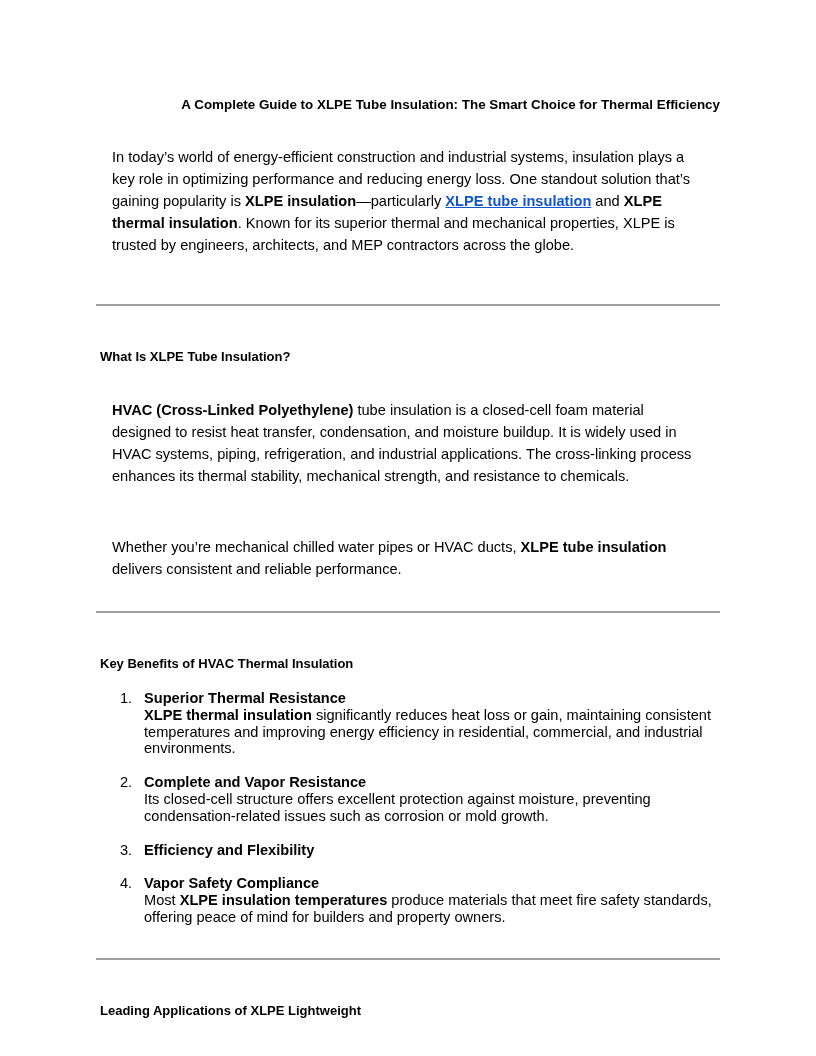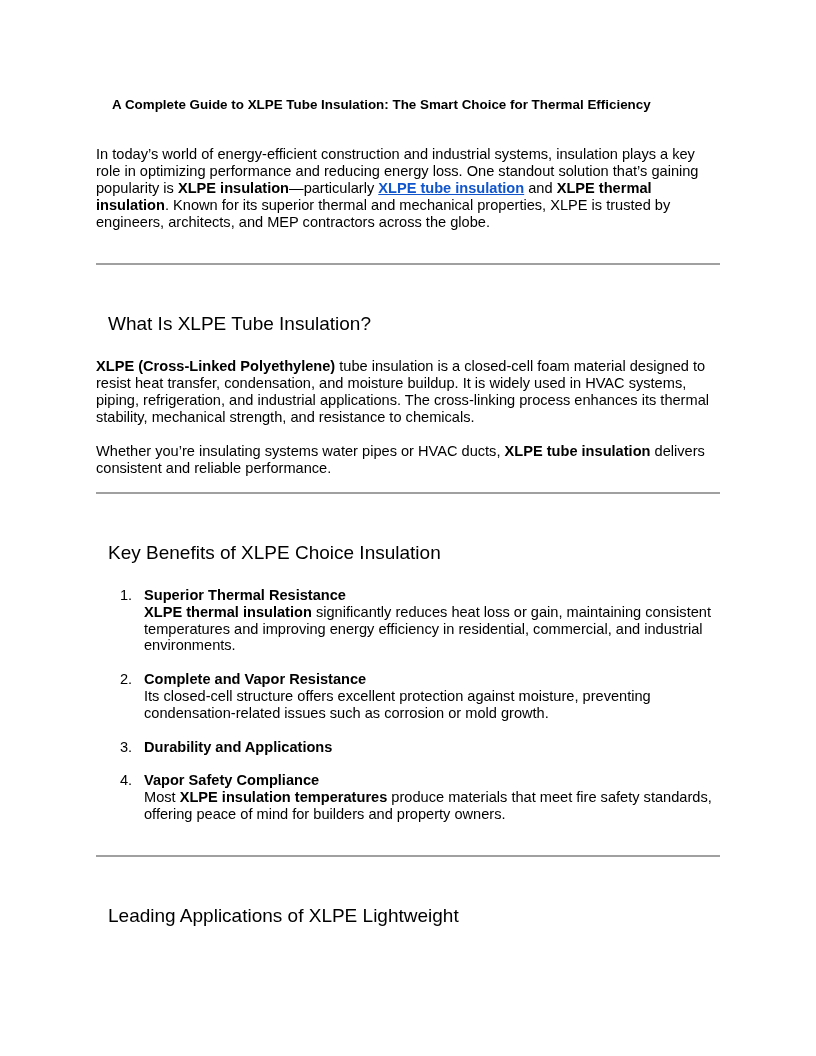--- a/index.html
+++ b/index.html
@@ -1,24 +1,24 @@
 <!DOCTYPE html>
 <html><head>
 <meta charset="utf-8">
 <style>
   html, body { margin: 0; padding: 0; background: #ffffff; }
   body { width: 816px; height: 1056px; position: relative; overflow: hidden;
          font-family: "Liberation Sans", sans-serif; color: #000; }
   .page { position: absolute; left: 96px; top: 96px; width: 624px; }
-  .doc-title { font-size: 13.4px; font-weight: bold; line-height: 17px; margin: 16px; }
-  p { font-size: 14.6px; line-height: 17px; margin: 0; }
+  .doc-title { font-size: 13.4px; font-weight: bold; line-height: 17px; margin: 0; text-align: right; }
+  p { font-size: 14.6px; line-height: 22px; margin: 16px; }
   a { color: #1155cc; text-decoration: underline; font-weight: bold; }
   b { font-weight: bold; }
   hr.div { border: none; border-top: 2px solid #a0a0a0; margin: 0; width: 624px; }
-  h2 { font-size: 19px; font-weight: normal; line-height: 21px; margin: 12px; }
+  h2 { font-size: 13px; font-weight: bold; line-height: 21px; margin: 4px; }
   ol { margin: 0; padding: 0; list-style: none; }
   ol li { position: relative; padding-left: 48px; font-size: 14.6px; line-height: 16.8px; }
   ol li .num { position: absolute; left: 24px; top: 0; }
   .gap17 { height: 17px; }
 </style>
 </head>
 <body>
 
 <div class="page">
   <p class="doc-title" style="margin-top:0;">A Complete Guide to XLPE Tube Insulation: The Smart Choice for Thermal Efficiency</p>
@@ -28,48 +28,48 @@
 
   <div style="height:17px"></div>
 
   <div style="height:15px"></div>
   <hr class="div">
 
   <div style="height:36px"></div>
   <h2>What Is XLPE Tube Insulation?</h2>
 
   <div style="height:12px"></div>
-  <p><b>XLPE (Cross-Linked Polyethylene)</b><span> tube insulation is a closed-cell foam material designed to resist heat transfer, condensation, and moisture buildup. It is widely used in HVAC systems, piping, refrigeration, and industrial applications. The cross-linking process enhances its thermal stability, mechanical strength, and resistance to chemicals.</span></p>
+  <p><b>HVAC (Cross-Linked Polyethylene)</b><span> tube insulation is a closed-cell foam material designed to resist heat transfer, condensation, and moisture buildup. It is widely used in HVAC systems, piping, refrigeration, and industrial applications. The cross-linking process enhances its thermal stability, mechanical strength, and resistance to chemicals.</span></p>
 
   <div style="height:17px"></div>
-  <p><span>Whether you’re insulating systems water pipes or HVAC ducts, </span><b>XLPE tube insulation</b><span> delivers consistent and reliable performance.</span></p>
+  <p><span>Whether you’re mechanical chilled water pipes or HVAC ducts, </span><b>XLPE tube insulation</b><span> delivers consistent and reliable performance.</span></p>
 
   <div style="height:15px"></div>
   <hr class="div">
 
   <div style="height:36px"></div>
-  <h2>Key Benefits of XLPE Choice Insulation</h2>
+  <h2>Key Benefits of HVAC Thermal Insulation</h2>
 
   <div style="height:12px"></div>
   <ol>
     <li>
       <span class="num">1.</span>
       <b>Superior Thermal Resistance</b><br>
       <span> </span><b>XLPE thermal insulation</b><span> significantly reduces heat loss or gain, maintaining consistent temperatures and improving energy efficiency in residential, commercial, and industrial environments.</span>
     </li>
     <div class="gap17"></div>
     <li>
       <span class="num">2.</span>
       <b>Complete and Vapor Resistance</b><br>
       <span> Its closed-cell structure offers excellent protection against moisture, preventing condensation-related issues such as corrosion or mold growth.</span>
     </li>
     <div class="gap17"></div>
     <li>
       <span class="num">3.</span>
-      <b>Durability and Applications</b><br>
+      <b>Efficiency and Flexibility</b><br>
     </li>
     <div class="gap17"></div>
     <li>
       <span class="num">4.</span>
       <b>Vapor Safety Compliance</b><br>
       <span> Most </span><b>XLPE insulation temperatures</b><span> produce materials that meet fire safety standards, offering peace of mind for builders and property owners.</span>
     </li>
   </ol>
 
   <div style="height:32px"></div>

